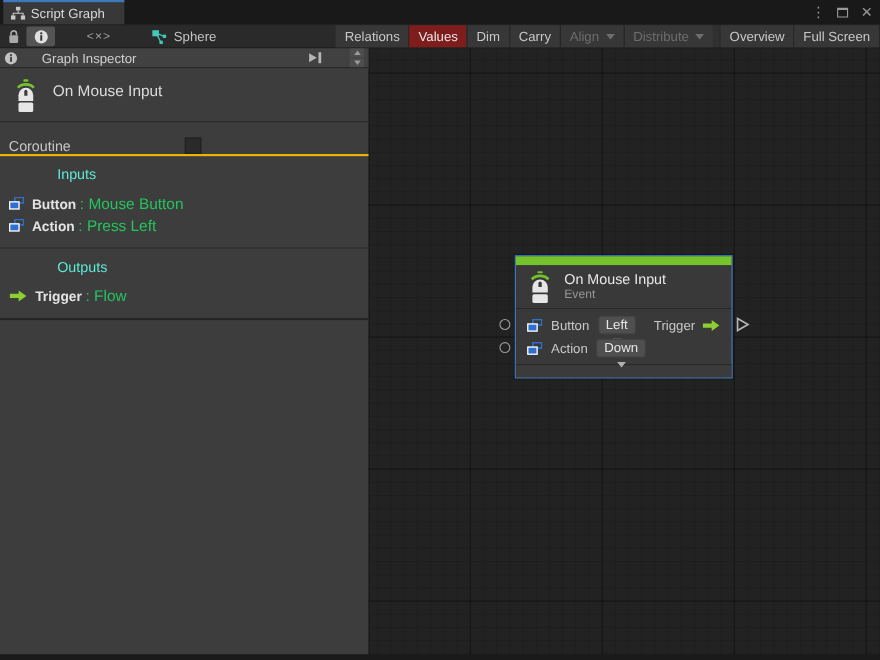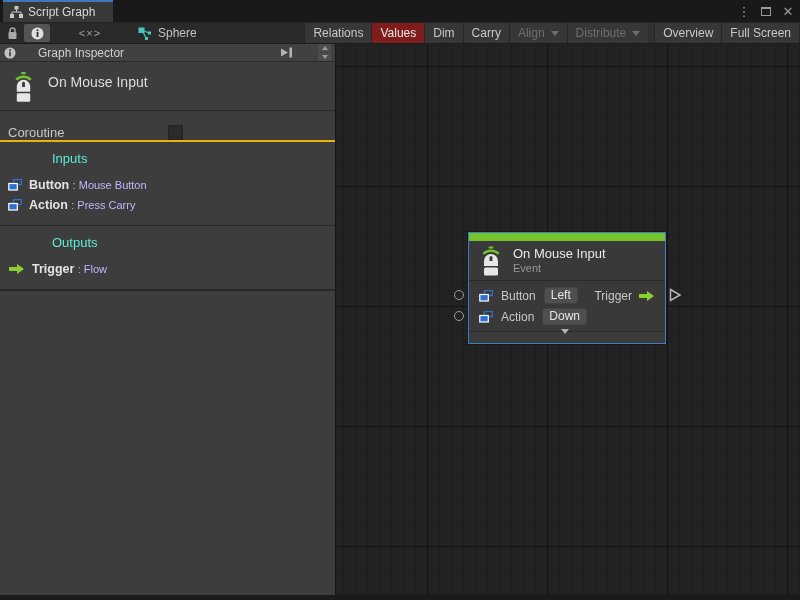--- a/index.html
+++ b/index.html
@@ -84,21 +84,21 @@
 
   .coroutine-row { height:31px; border-bottom:2px solid #eab308; display:flex; align-items:flex-end; padding:0 8px; }
   .coroutine-label { color:#c6c6c6; font-size:13px; }
   .checkbox { width:15px; height:15px; background:#2a2a2a; border:1px solid #212121; margin-left:104px; }
 
   .ports-section { border-bottom:1px solid #2b2b2b; padding:9px 8px 10px 8px; }
   .ports-section.outputs { border-bottom:2px solid #262626; }
   .section-heading { font-size:13px; color:#5eead4; margin-bottom:9px;margin-left:44px; }
   .port-row { display:flex; align-items:center; gap:7px; height:20px; }
   .port-name { font-weight:bold; color:#e3e3e3; font-size:12.5px; }
-  .port-type { color:#c4b5fd; font-size:11px; }
+  .port-type { color:#22c55e; font-size:14px; }
   .insp-rest { flex:1; }
 
   
   .node {
     position:absolute; left:133px; top:188px; width:198px;
     background:#393939; border:1px solid #3f7fc1; box-shadow:0 0 0 1px rgba(10,20,30,.55);
   }
   .node-colorbar { height:8px; background:#74c32c; }
   .node-header { height:40px; display:flex; align-items:center; padding:0 10px; gap:10px; border-bottom:1px solid #2a2a2a; }
   .node-title { font-size:13px; color:#e8e8e8; line-height:1.25; }
@@ -301,21 +301,21 @@
             <rect x="5.5" y="0.5" width="8" height="5" fill="#3d3d3d" stroke="#2e6fd0" stroke-width="1.4"></rect>
             <rect x="0.8" y="4.5" width="8.5" height="6.5" fill="#2e6fd0" stroke="#ffffff" stroke-width="1.2"></rect>
           </svg>
           <span><b class="port-name">Button</b> <span class="port-type">: Mouse Button</span></span>
         </div>
         <div class="port-row">
           <svg width="14" height="12" viewBox="0 0 14 12">
             <rect x="5.5" y="0.5" width="8" height="5" fill="#3d3d3d" stroke="#2e6fd0" stroke-width="1.4"></rect>
             <rect x="0.8" y="4.5" width="8.5" height="6.5" fill="#2e6fd0" stroke="#ffffff" stroke-width="1.2"></rect>
           </svg>
-          <span><b class="port-name">Action</b> <span class="port-type">: Press Carry</span></span>
+          <span><b class="port-name">Action</b> <span class="port-type">: Press Left</span></span>
         </div>
       </div>
 
       <div class="ports-section outputs">
         <div class="section-heading">Outputs</div>
         <div class="port-row">
           <svg width="17" height="12" viewBox="0 0 17 12">
             <path d="M1 4 h8 V1 l7 5 -7 5 V8 H1 z" fill="#8ccf30"></path>
           </svg>
           <span><b class="port-name">Trigger</b> <span class="port-type">: Flow</span></span>

